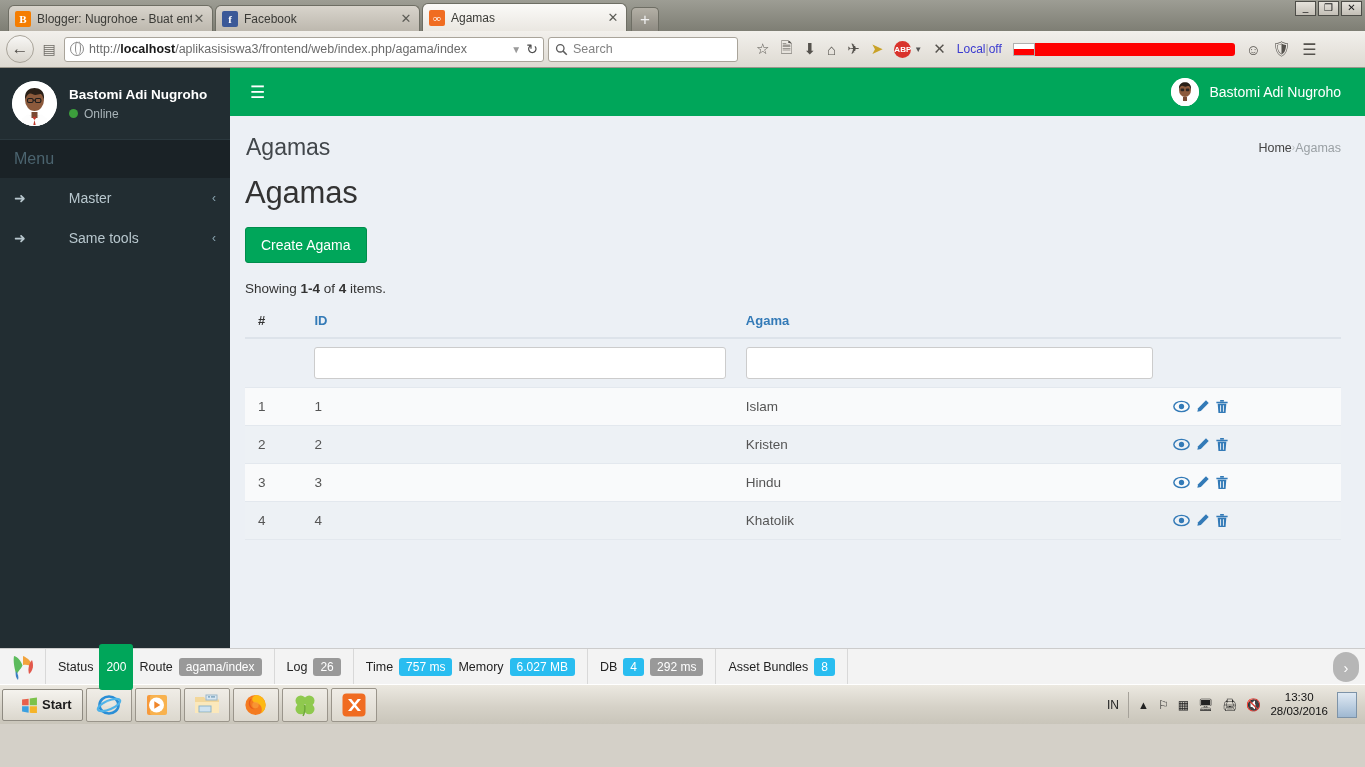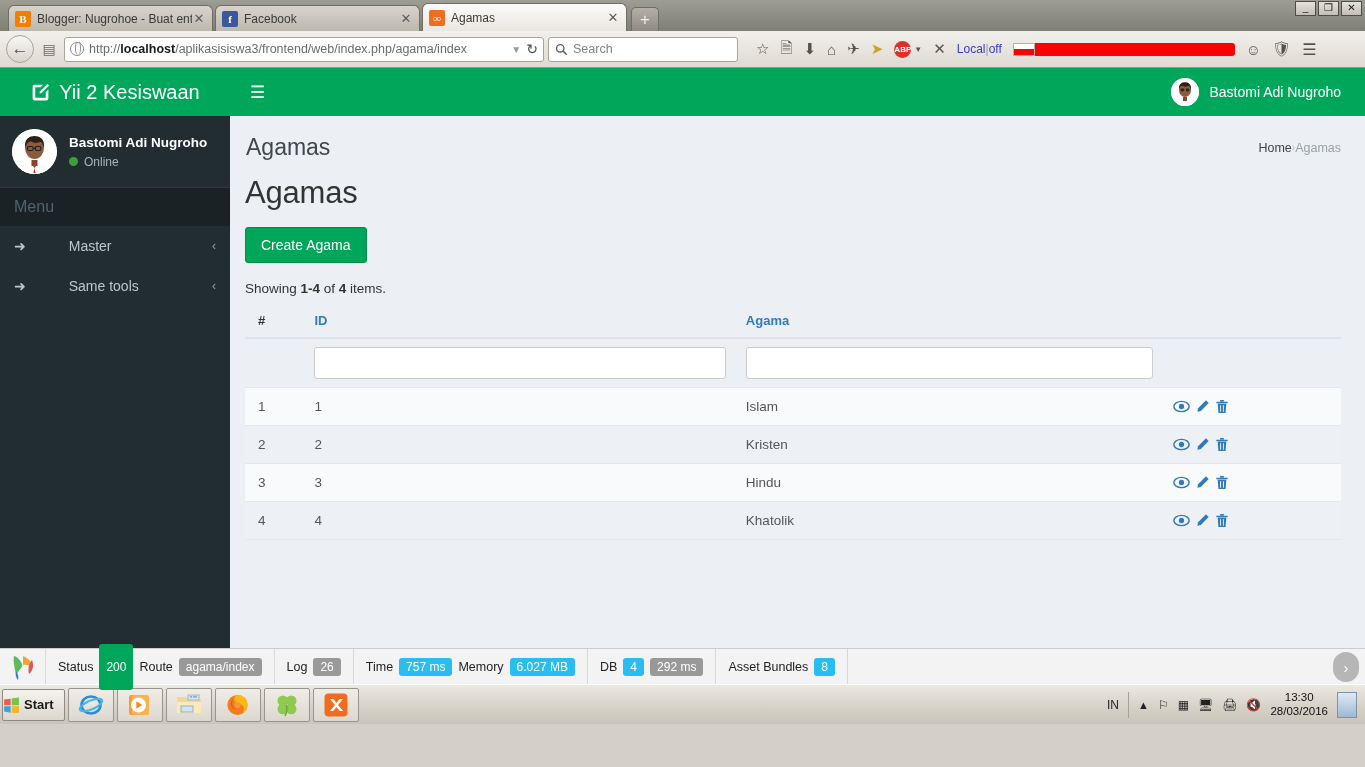--- a/index.html
+++ b/index.html
@@ -364,21 +364,21 @@
   .taskbar {
     height: 40px;
     background: linear-gradient(#ece9e1, #d6d2c8 55%, #c9c5ba);
     border-top: 1px solid #fff;
     display: flex; align-items: center;
     padding: 0 2px;
     gap: 3px;
   }
   .startbtn {
     display: flex; align-items: center; gap: 4px;
-    height: 32px; padding: 0 10px 0 0;
+    height: 32px; padding: 0 10px 0 18px;
     background: linear-gradient(#f5f3ee, #dbd7cd);
     border: 1px solid #8e8a81;
     border-radius: 2px;
     font-size: 13px; font-weight: bold; color: #1b1b1b;
   }
   .tbtn {
     width: 46px; height: 34px;
     background: linear-gradient(#f0ede7, #dcd8ce);
     border: 1px solid #9a958b;
     border-radius: 2px;
@@ -461,29 +461,20 @@
       </span>
     <span class="ti">☺</span>
     <span class="ti">🛡</span>
     <span class="ti hamb-browser">☰</span>
   </div>
 </div>
 
 <div class="page">
 
   <div class="sidebar">
-    <div class="brand">
-      <span class="logo-icon">
-        <svg width="21" height="21" viewBox="0 0 24 24">
-            <path d="M3 5.5a2.5 2.5 0 0 1 2.5-2.5H15l-3 3H6v12h12v-6.5l3-3V18.5A2.5 2.5 0 0 1 18.5 21h-13A2.5 2.5 0 0 1 3 18.5z" fill="#fff"></path>
-            <path d="M19.9 2.3l1.8 1.8-8.4 8.4-2.4.6.6-2.4z" fill="#fff"></path>
-          </svg>
-      </span>
-      <span>Yii 2 Kesiswaan</span>
-    </div>
 
     <div class="userpanel">
       <div class="avatar">
         <svg viewBox="0 0 45 45" width="45" height="45">
           <circle cx="22.5" cy="22.5" r="22.5" fill="#ffffff"></circle>
           <path d="M8 45c1.5-8 7-11.5 14.5-11.5S35.5 37 37 45z" fill="#f2f2f2"></path>
           <path d="M16 33l6.5 6 6.5-6 6 4.5V45H10v-7.5z" fill="#fdfdfd"></path>
           <path d="M19.5 31h6v6h-6z" fill="#7a4a33"></path>
           <ellipse cx="22.5" cy="19" rx="9.5" ry="11" fill="#8c5a3c"></ellipse>
           <path d="M13 16c0-6 4.5-9 9.5-9S32 10 32 16c0 1-.3 2-.6 2.5-.4-4-2-5.5-3-5.5-2 0-3 1-5 1s-3-1.5-5-1.5-4.2 2.4-4.8 6C13.3 18 13 17 13 16z" fill="#2a2018"></path>

